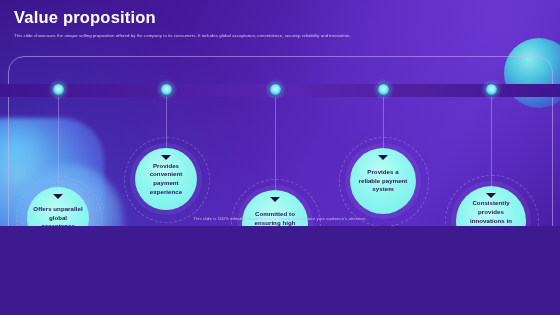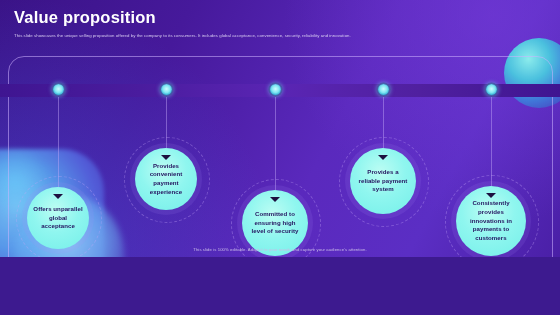--- a/index.html
+++ b/index.html
@@ -2,21 +2,21 @@
 <html><head>
 <meta charset="utf-8">
 <style>
   html,body{margin:0;padding:0;}
   body{
     width:560px;height:315px;overflow:hidden;
     font-family:"Liberation Sans", sans-serif;
     background:#3d1a8f;
   }
   #slide{
-    position:relative;width:560px;height:257px;overflow:hidden;
+    position:relative;width:560px;height:226px;overflow:hidden;
     background:
       radial-gradient(circle at 88% 6%, rgba(120,60,220,.55) 0%, rgba(120,60,220,0) 38%),
       radial-gradient(circle at 4% 96%, rgba(70,90,230,.45) 0%, rgba(70,90,230,0) 42%),
       linear-gradient(118deg, #3a1387 0%, #46199b 28%, #5a29bd 58%, #5b2ec4 78%, #4a1fa6 100%);
   }
   
   .glow-sphere{
     position:absolute;border-radius:50%;pointer-events:none;
   }
   #sphere-tr{

